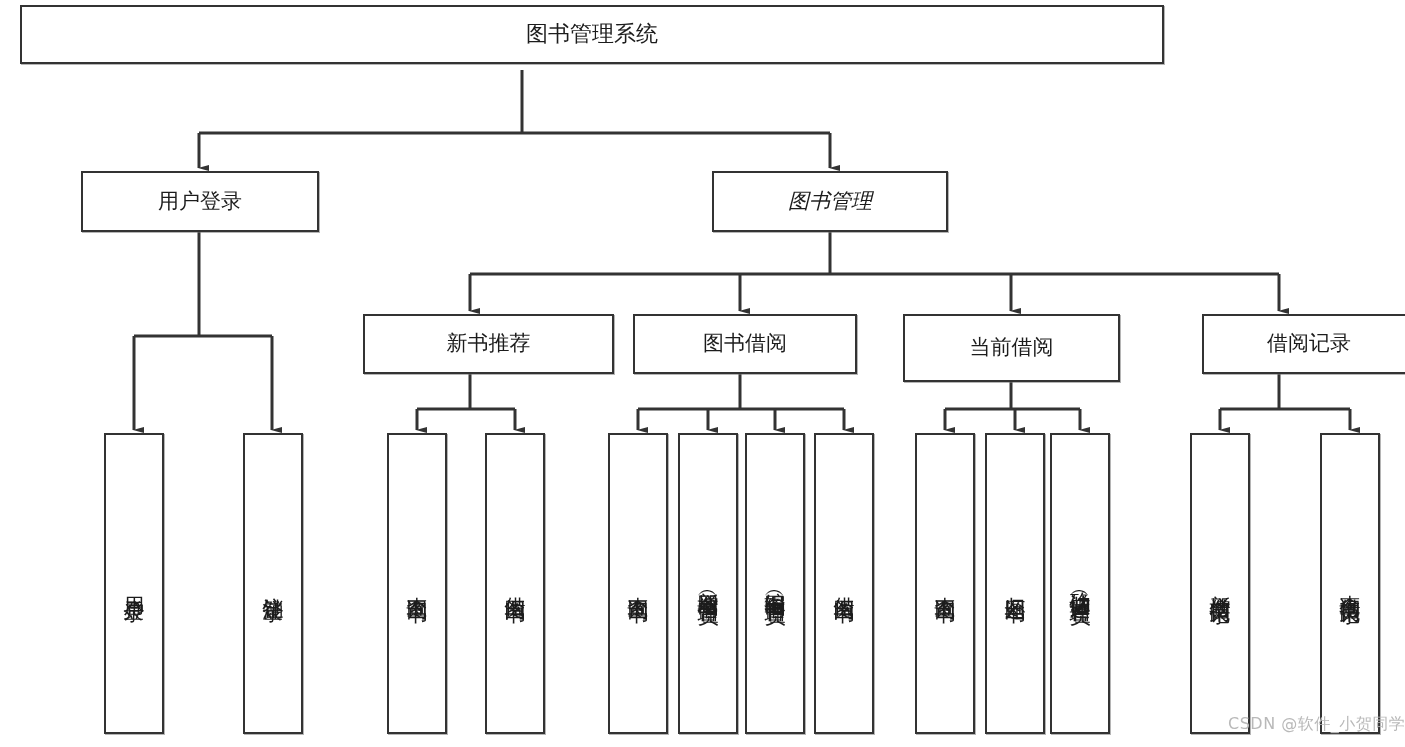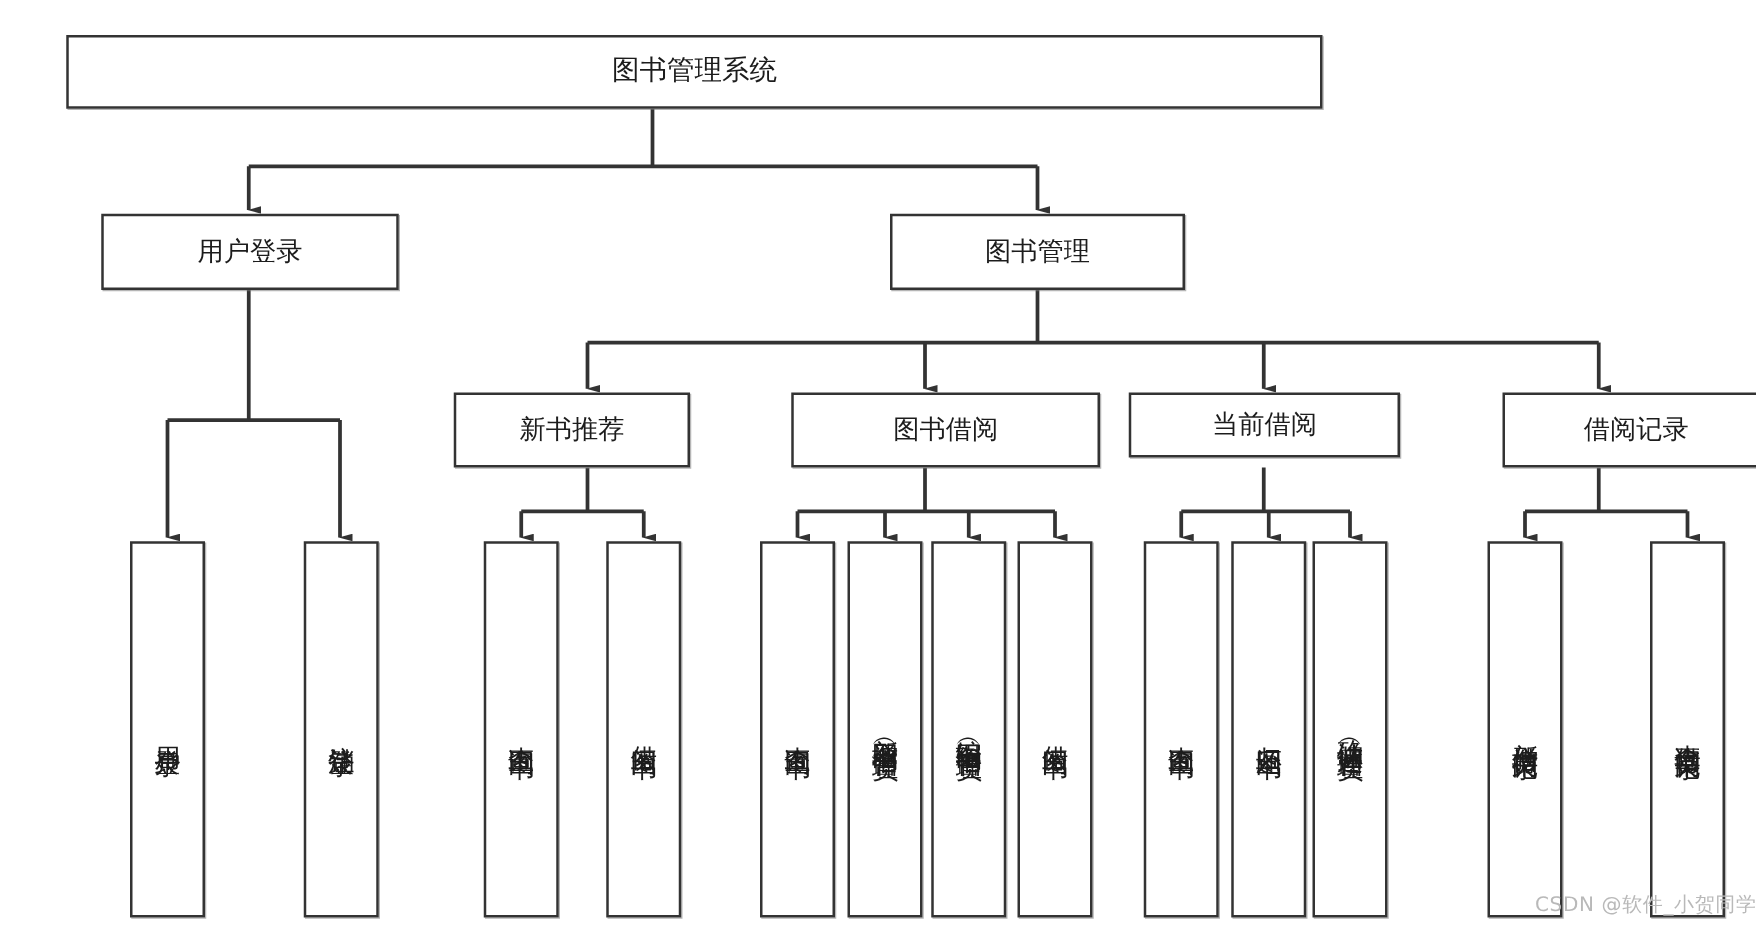--- a/index.html
+++ b/index.html
@@ -111,36 +111,36 @@
         <line x1="1015" y1="409" x2="1015" y2="430" stroke="#333333" stroke-width="3" marker-end="url(#arrowhead)"></line>
         <line x1="1080" y1="409" x2="1080" y2="430" stroke="#333333" stroke-width="3" marker-end="url(#arrowhead)"></line>
         <line x1="1279" y1="374" x2="1279" y2="409" stroke="#333333" stroke-width="3"></line>
         <line x1="1220" y1="409" x2="1350" y2="409" stroke="#333333" stroke-width="3"></line>
         <line x1="1220" y1="409" x2="1220" y2="430" stroke="#333333" stroke-width="3" marker-end="url(#arrowhead)"></line>
         <line x1="1350" y1="409" x2="1350" y2="430" stroke="#333333" stroke-width="3" marker-end="url(#arrowhead)"></line>
       </g>
   </svg>
 
   <div id="nodes-layer">
-      <div class="node horiz root" style="left: 20px; top: 28px; width: 1005px; height: 59px; margin-left: 33px;">
+      <div class="node horiz root" style="left: 20px; top: 5px; width: 1144px; height: 59px;">
         <span class="node-label">图书管理系统</span>
       </div>
       <div class="node horiz" style="left: 81px; top: 171px; width: 238px; height: 61px;">
         <span class="node-label">用户登录</span>
       </div>
-      <div class="node horiz" style="left: 712px; top: 171px; width: 236px; height: 61px;">
+      <div class="node horiz" style="left: 712px; top: 171px; width: 236px; height: 61px; font-style: italic;">
         <span class="node-label">图书管理</span>
       </div>
-      <div class="node horiz" style="left: 363px; top: 314px; width: 189px; height: 60px;">
+      <div class="node horiz" style="left: 363px; top: 314px; width: 251px; height: 60px;">
         <span class="node-label">新书推荐</span>
       </div>
-      <div class="node horiz" style="left: 633px; top: 314px; width: 247px; height: 60px;">
+      <div class="node horiz" style="left: 633px; top: 314px; width: 224px; height: 60px;">
         <span class="node-label">图书借阅</span>
       </div>
-      <div class="node horiz" style="left: 903px; top: 314px; width: 217px; height: 52px;">
+      <div class="node horiz" style="left: 903px; top: 314px; width: 217px; height: 68px;">
         <span class="node-label">当前借阅</span>
       </div>
       <div class="node horiz" style="left: 1172px; top: 314px; width: 214px; height: 60px; margin-left: 30px;">
         <span class="node-label">借阅记录</span>
       </div>
       <div class="node vert" style="left: 104px; top: 433px; width: 60px; height: 301px;">
         <span class="node-label">用户登录</span>
       </div>
       <div class="node vert" style="left: 243px; top: 433px; width: 60px; height: 301px;">
         <span class="node-label">注销登录</span>

